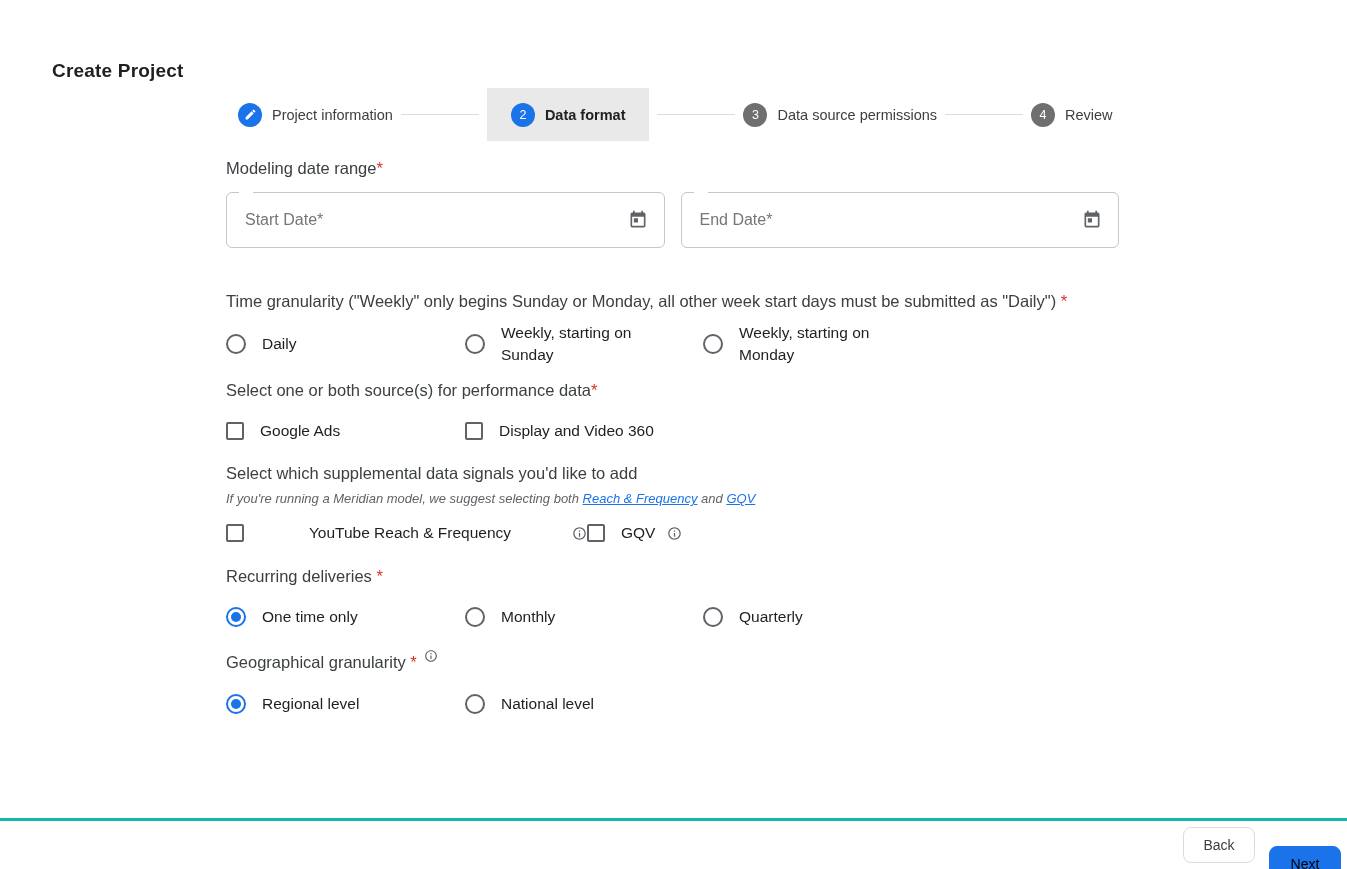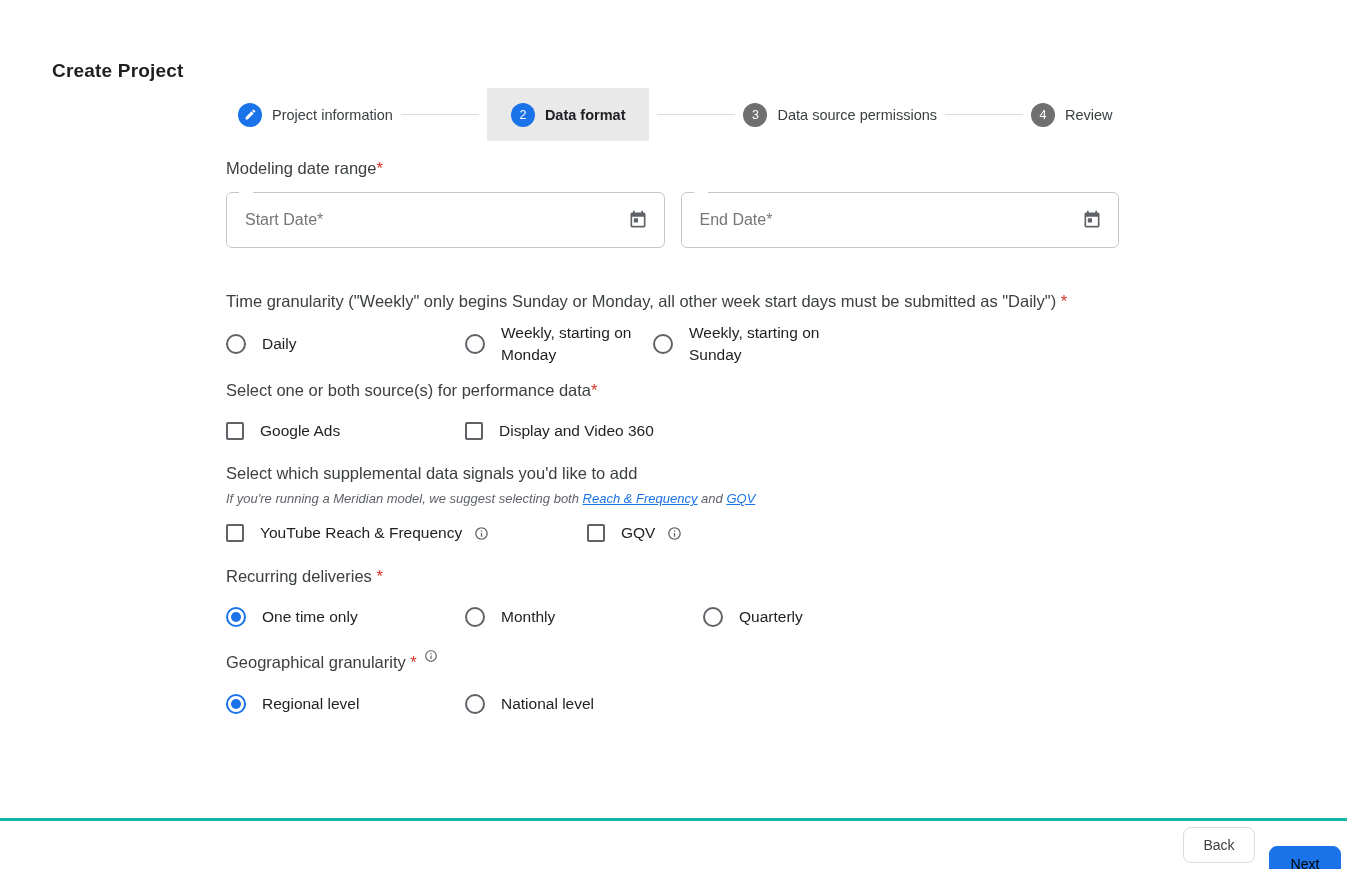--- a/index.html
+++ b/index.html
@@ -51,21 +51,21 @@
     border:none; outline:none; flex:1; min-width:0;
     font-size:16px; font-family:inherit; color:#202124; background:transparent;
   }
   .date-field input::placeholder { color:#747775; opacity:1; }
   .cal-btn { background:none; border:none; padding:2px; margin:0; cursor:pointer; display:flex; }
 
   .opt-row { display:flex; align-items:center; }
   .opt { display:flex; align-items:center; cursor:pointer; }
   .w239 { width:239px; flex:none; }
   .w238 { width:238px; flex:none; }
-  .w361 { width:361px; flex:none; }
+  .w361 { width:361px; flex:none;justify-content:space-between; }
   .ctrl { margin-right:16px; flex:none; }
   .radio {
     width:20px; height:20px; border:2px solid #5f6368; border-radius:50%;
     position:relative; background:#fff;
   }
   .radio.checked { border-color:#1a73e8; }
   .radio.checked::after {
     content:""; position:absolute; left:3px; top:3px; width:10px; height:10px;
     border-radius:50%; background:#1a73e8;
   }
@@ -159,27 +159,27 @@
     </div>
   </div>
 
   <div class="sec-label mt-granularity"><span>Time granularity ("Weekly" only begins Sunday or Monday, all other week start days must be submitted as "Daily")</span><span class="req"> *</span></div>
 
   <div class="opt-row row-granularity">
     <div class="opt w239">
       <span class="radio ctrl"></span>
       <span class="opt-label">Daily</span>
     </div>
+    <div class="opt w238">
+      <span class="radio ctrl"></span>
+      <span class="opt-label wrap-label">Weekly, starting on Sunday</span>
+    </div>
     <div class="opt">
       <span class="radio ctrl"></span>
       <span class="opt-label wrap-label">Weekly, starting on Monday</span>
-    </div>
-    <div class="opt w238">
-      <span class="radio ctrl"></span>
-      <span class="opt-label wrap-label">Weekly, starting on Sunday</span>
     </div>
   </div>
 
   <div class="sec-label mt-performance"><span>Select one or both source(s) for performance data</span><span class="req">*</span></div>
 
   <div class="opt-row row-performance">
     <div class="opt w239">
       <span class="checkbox ctrl"></span>
       <span class="opt-label">Google Ads</span>
     </div>

